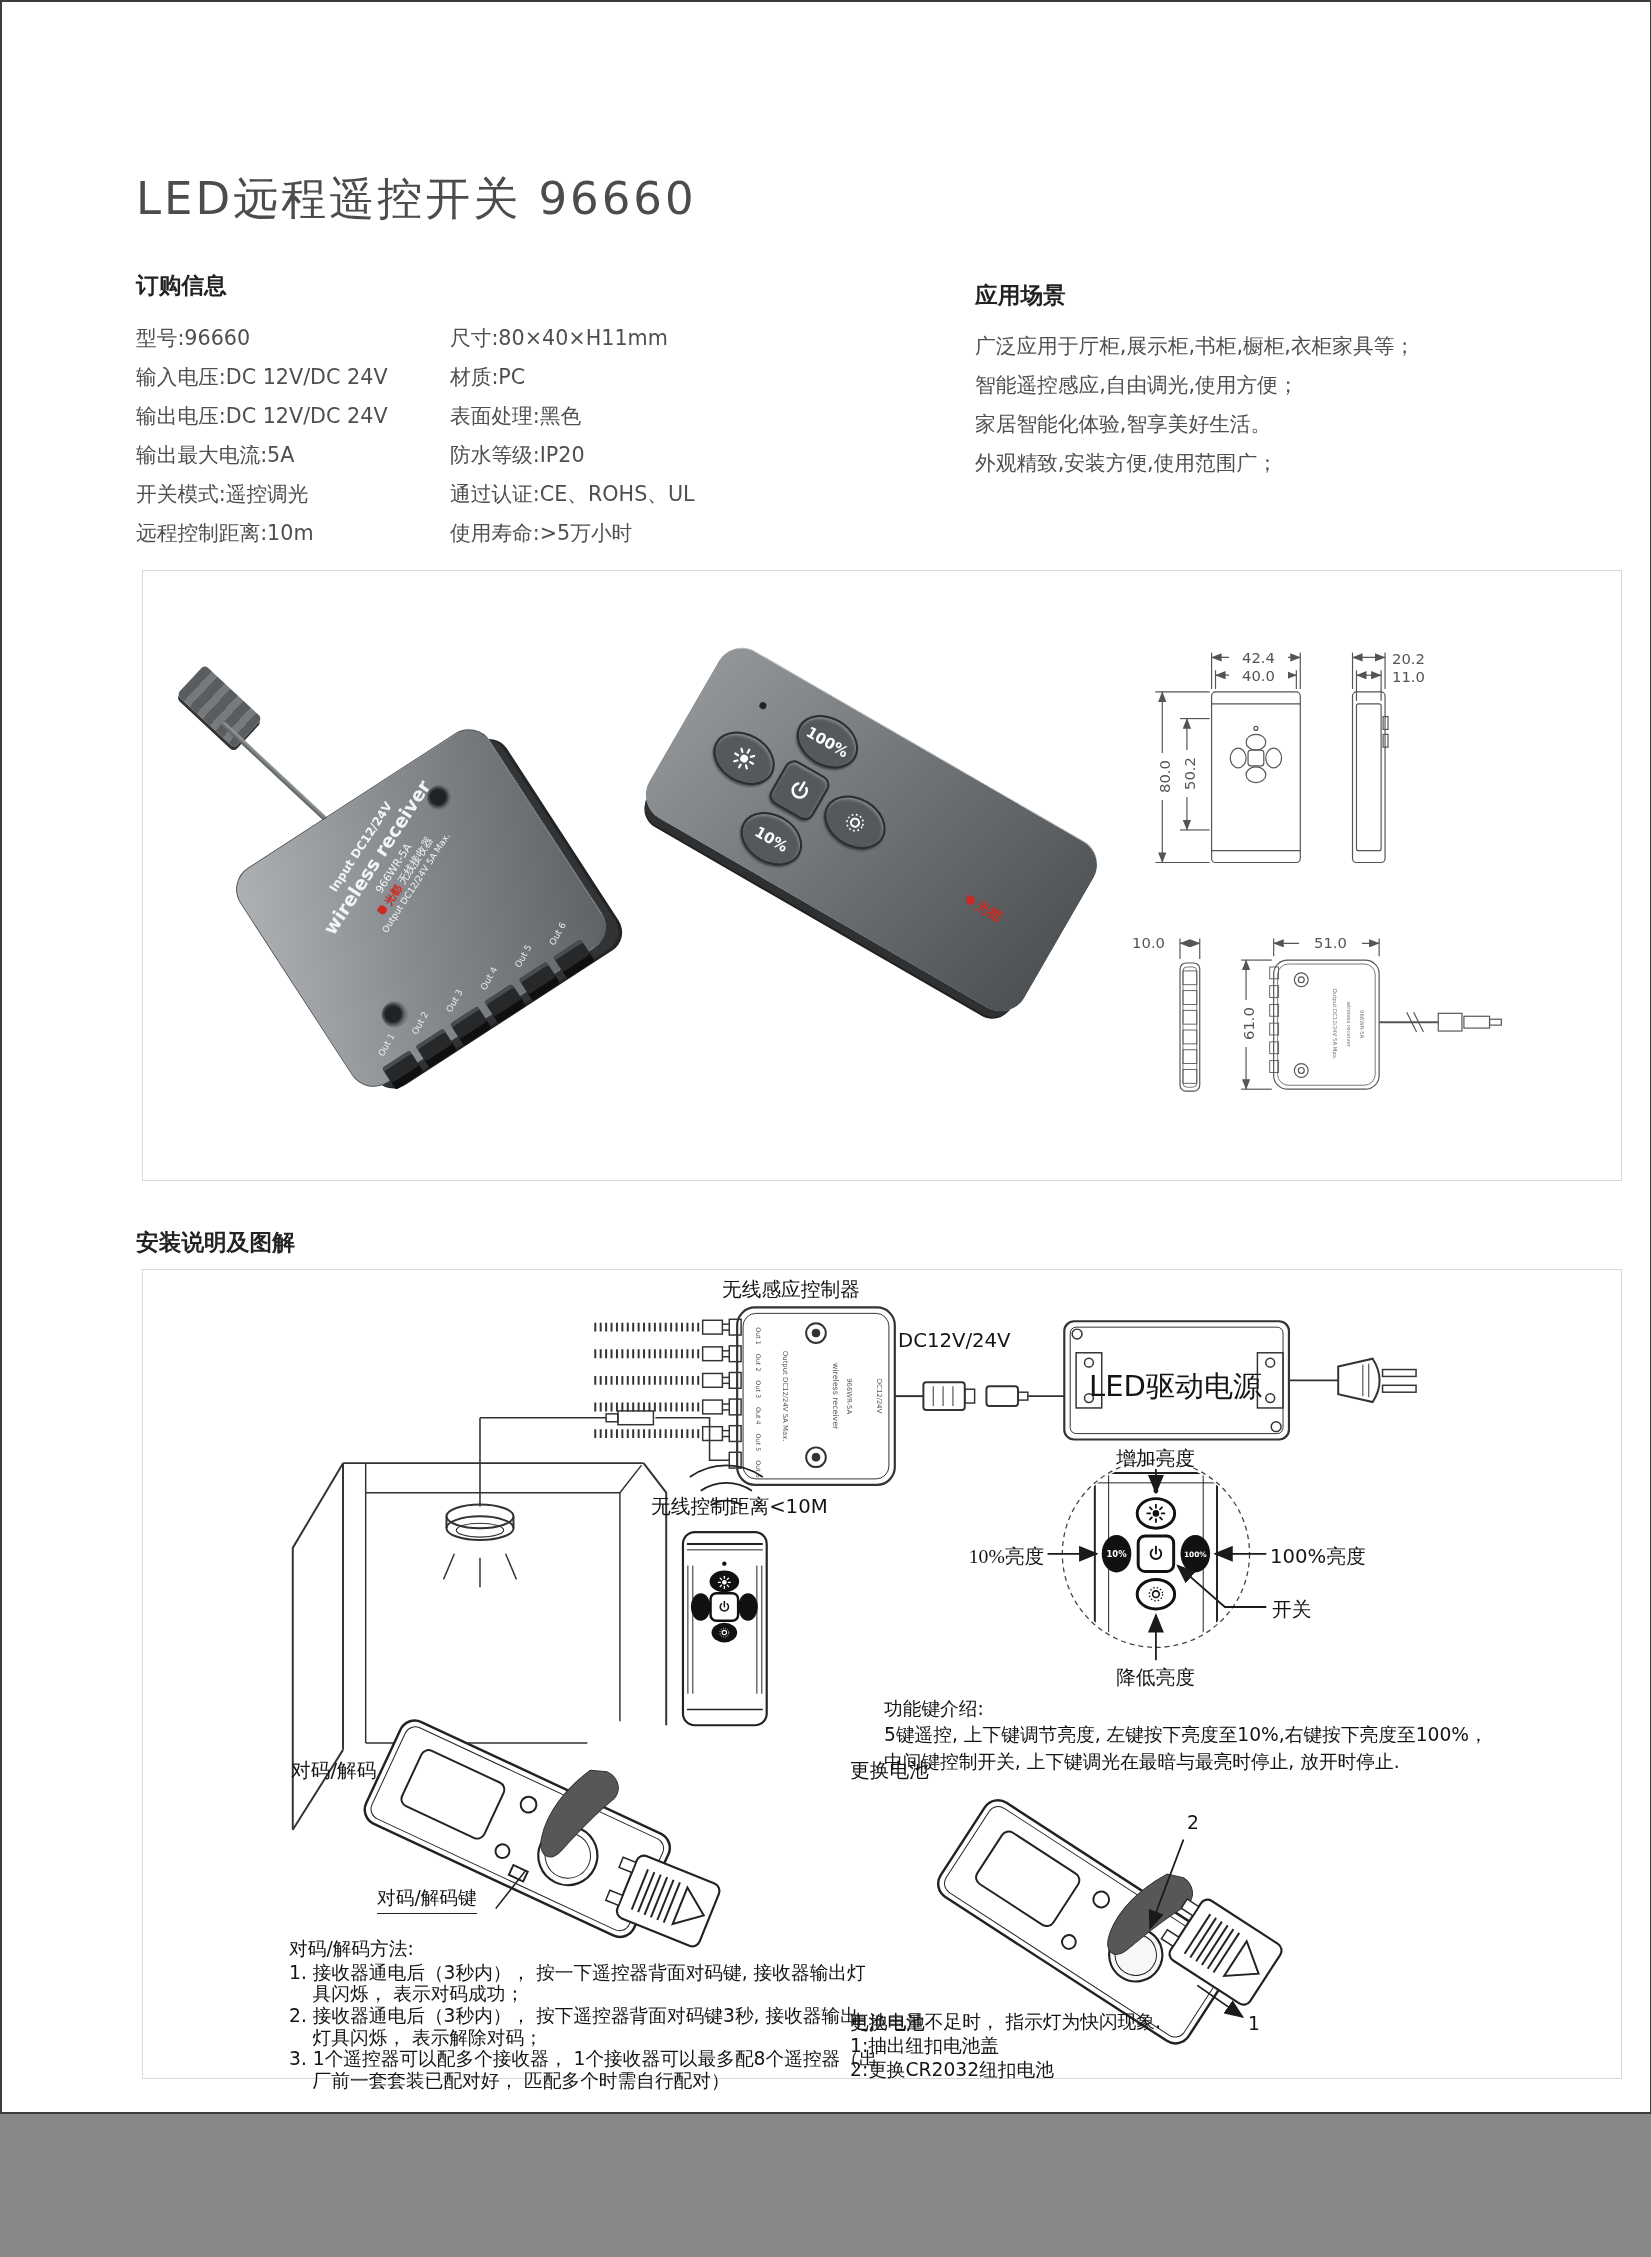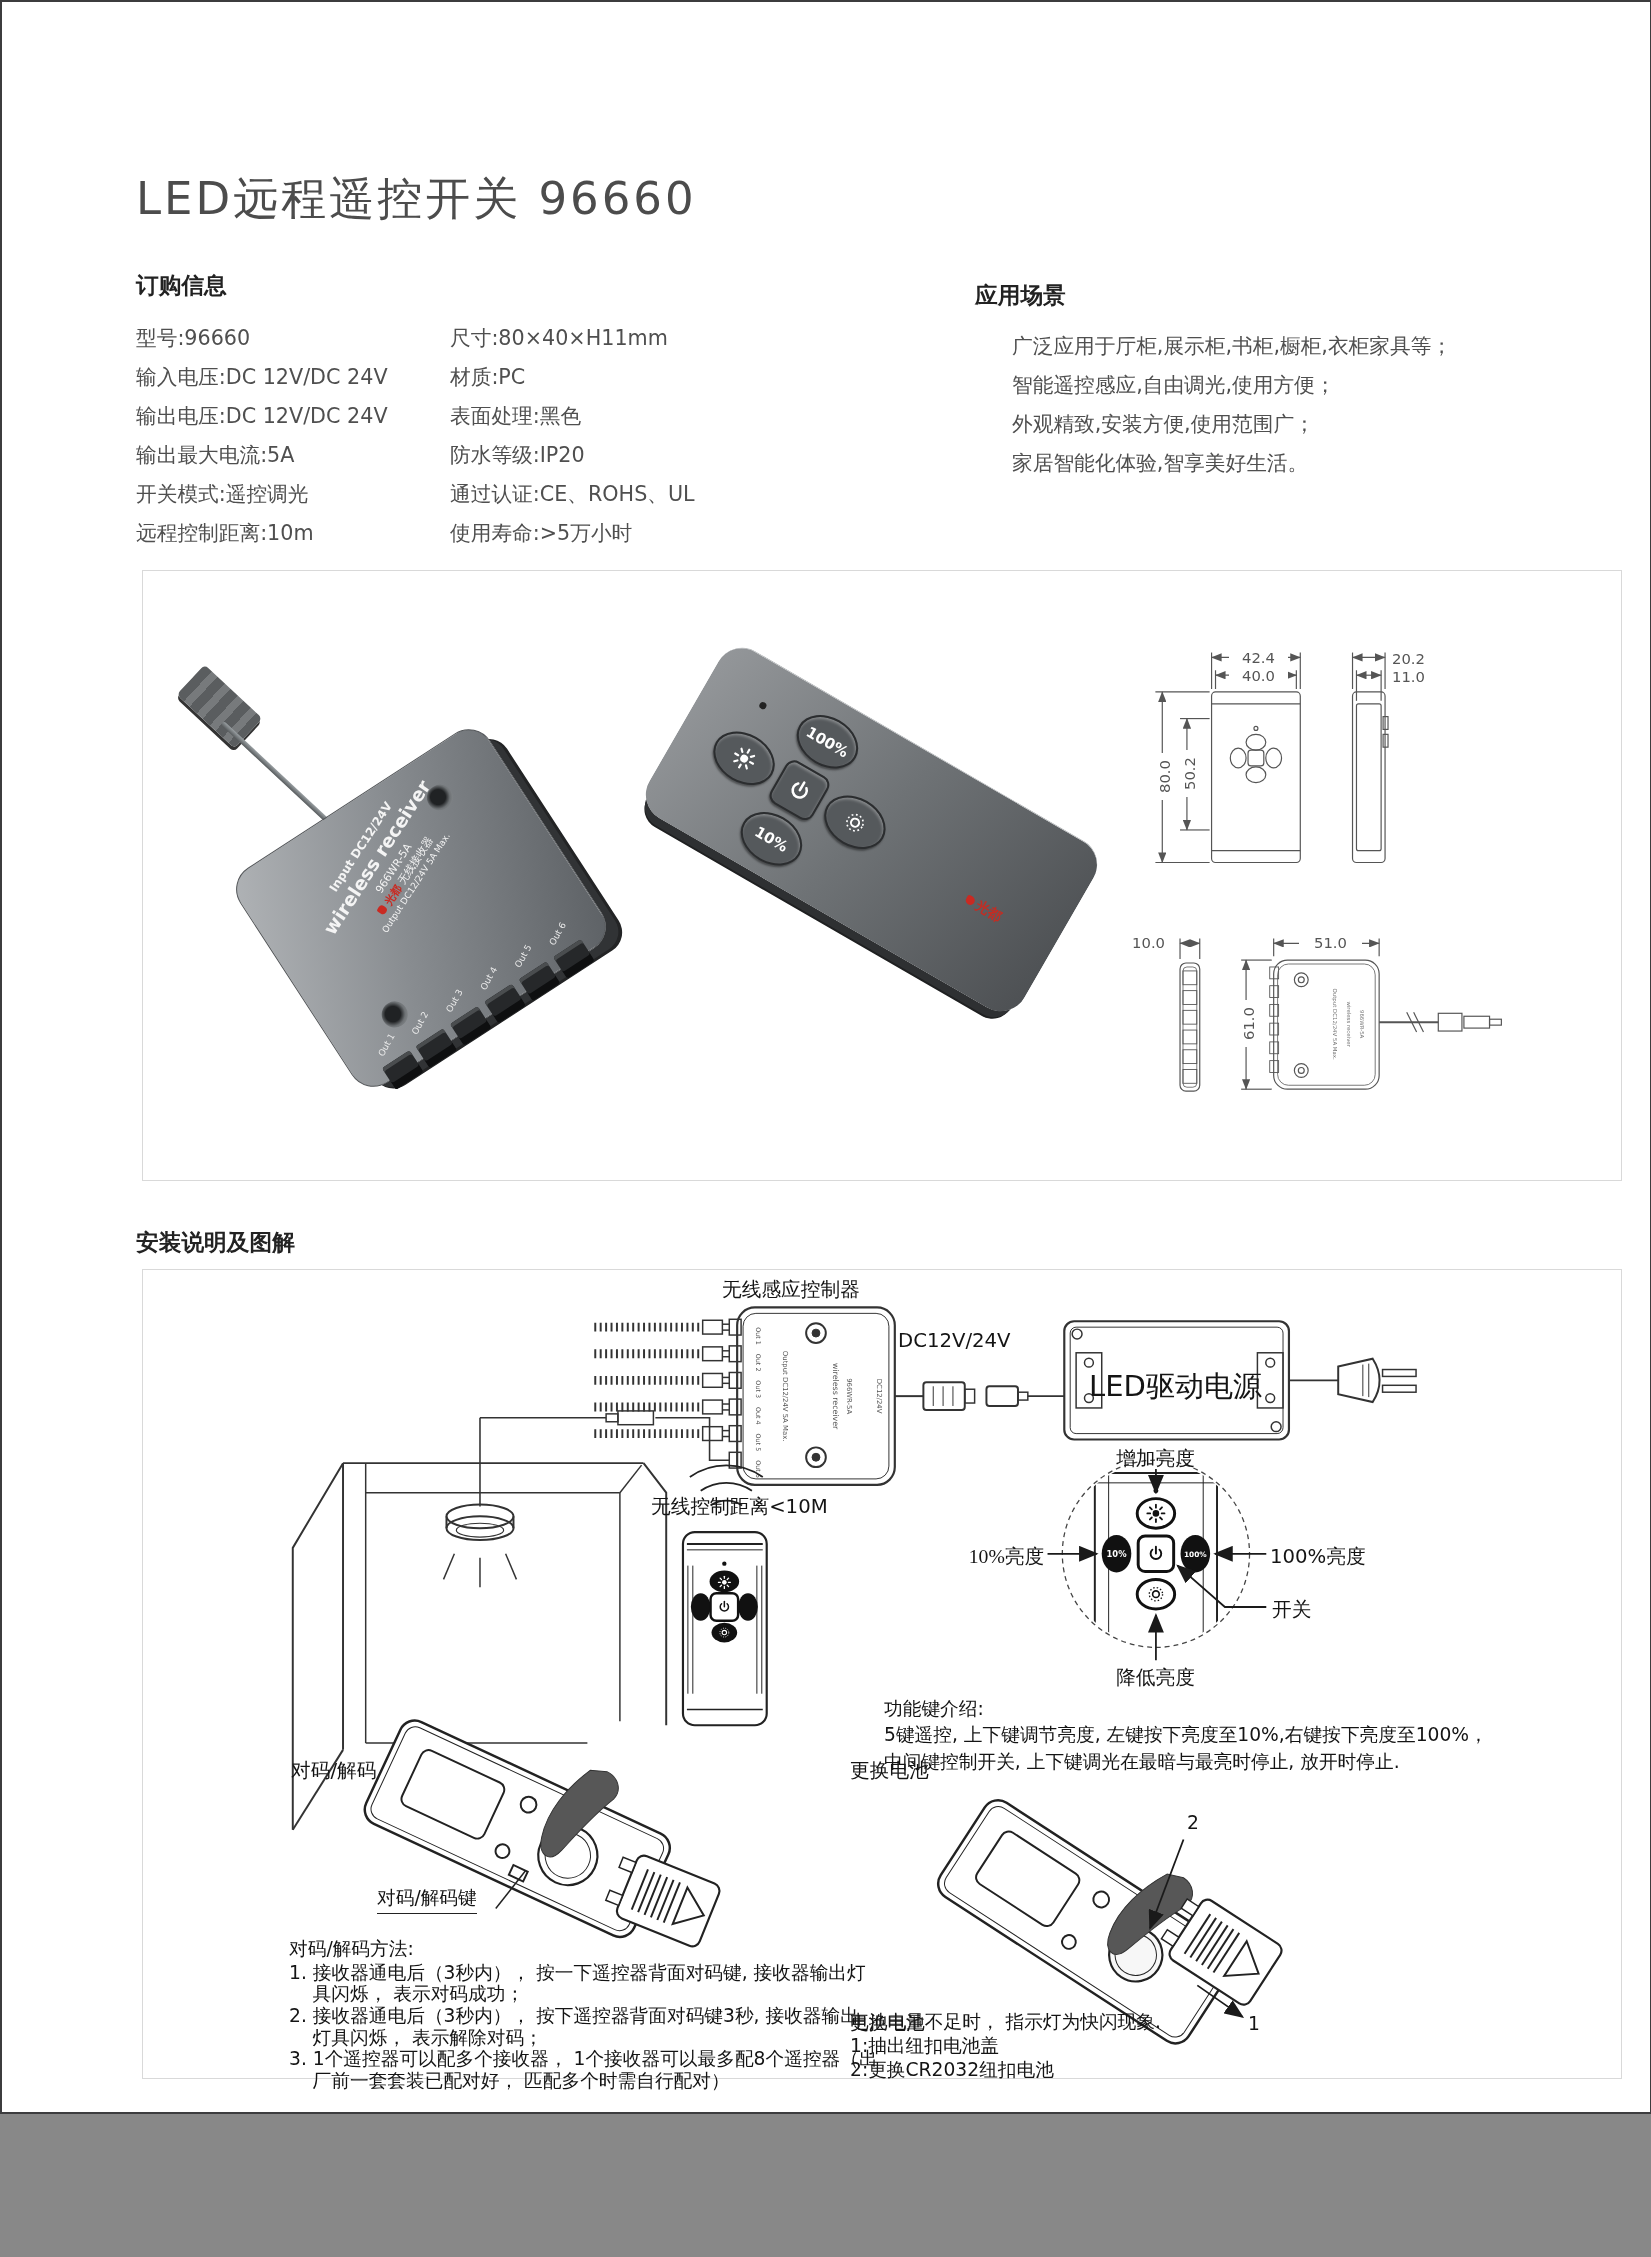--- a/index.html
+++ b/index.html
@@ -101,25 +101,25 @@
   <div class="spec" style="left:448px;top:317px;">
     <div class="txtline">尺寸:80×40×H11mm</div>
     <div class="txtline">材质:PC</div>
     <div class="txtline">表面处理:黑色</div>
     <div class="txtline">防水等级:IP20</div>
     <div class="txtline">通过认证:CE、ROHS、UL</div>
     <div class="txtline">使用寿命:&gt;5万小时</div>
   </div>
 
   <div class="sec-h" style="left:973px;top:278px;">应用场景</div>
-  <div class="app-lines" style="left:973px;top:325px;margin-left:37px;">
+  <div class="app-lines" style="left:973px;top:325px;">
     <div class="txtline">广泛应用于厅柜,展示柜,书柜,橱柜,衣柜家具等；</div>
     <div class="txtline">智能遥控感应,自由调光,使用方便；</div>
+    <div class="txtline">家居智能化体验,智享美好生活。</div>
     <div class="txtline">外观精致,安装方便,使用范围广；</div>
-    <div class="txtline">家居智能化体验,智享美好生活。</div>
   </div>
 
   <div class="box" style="left:140px;top:568px;width:1478px;height:609px;">
 
     <div class="rx-photo">
       <div class="rx-plug"></div>
       <div class="rx-wire"></div>
       <div class="rx-body">
         <div class="screw" style="left:211px;top:31.5px;"></div>
         <div class="screw" style="left:55px;top:189px;"></div>

